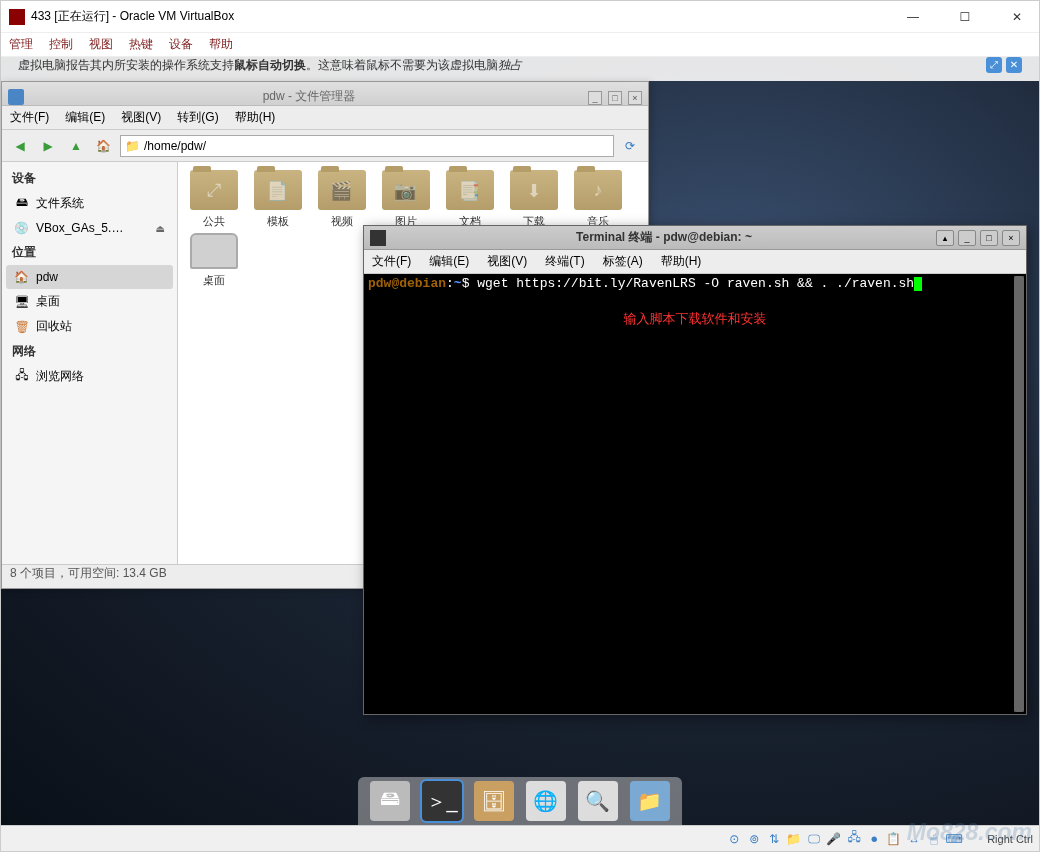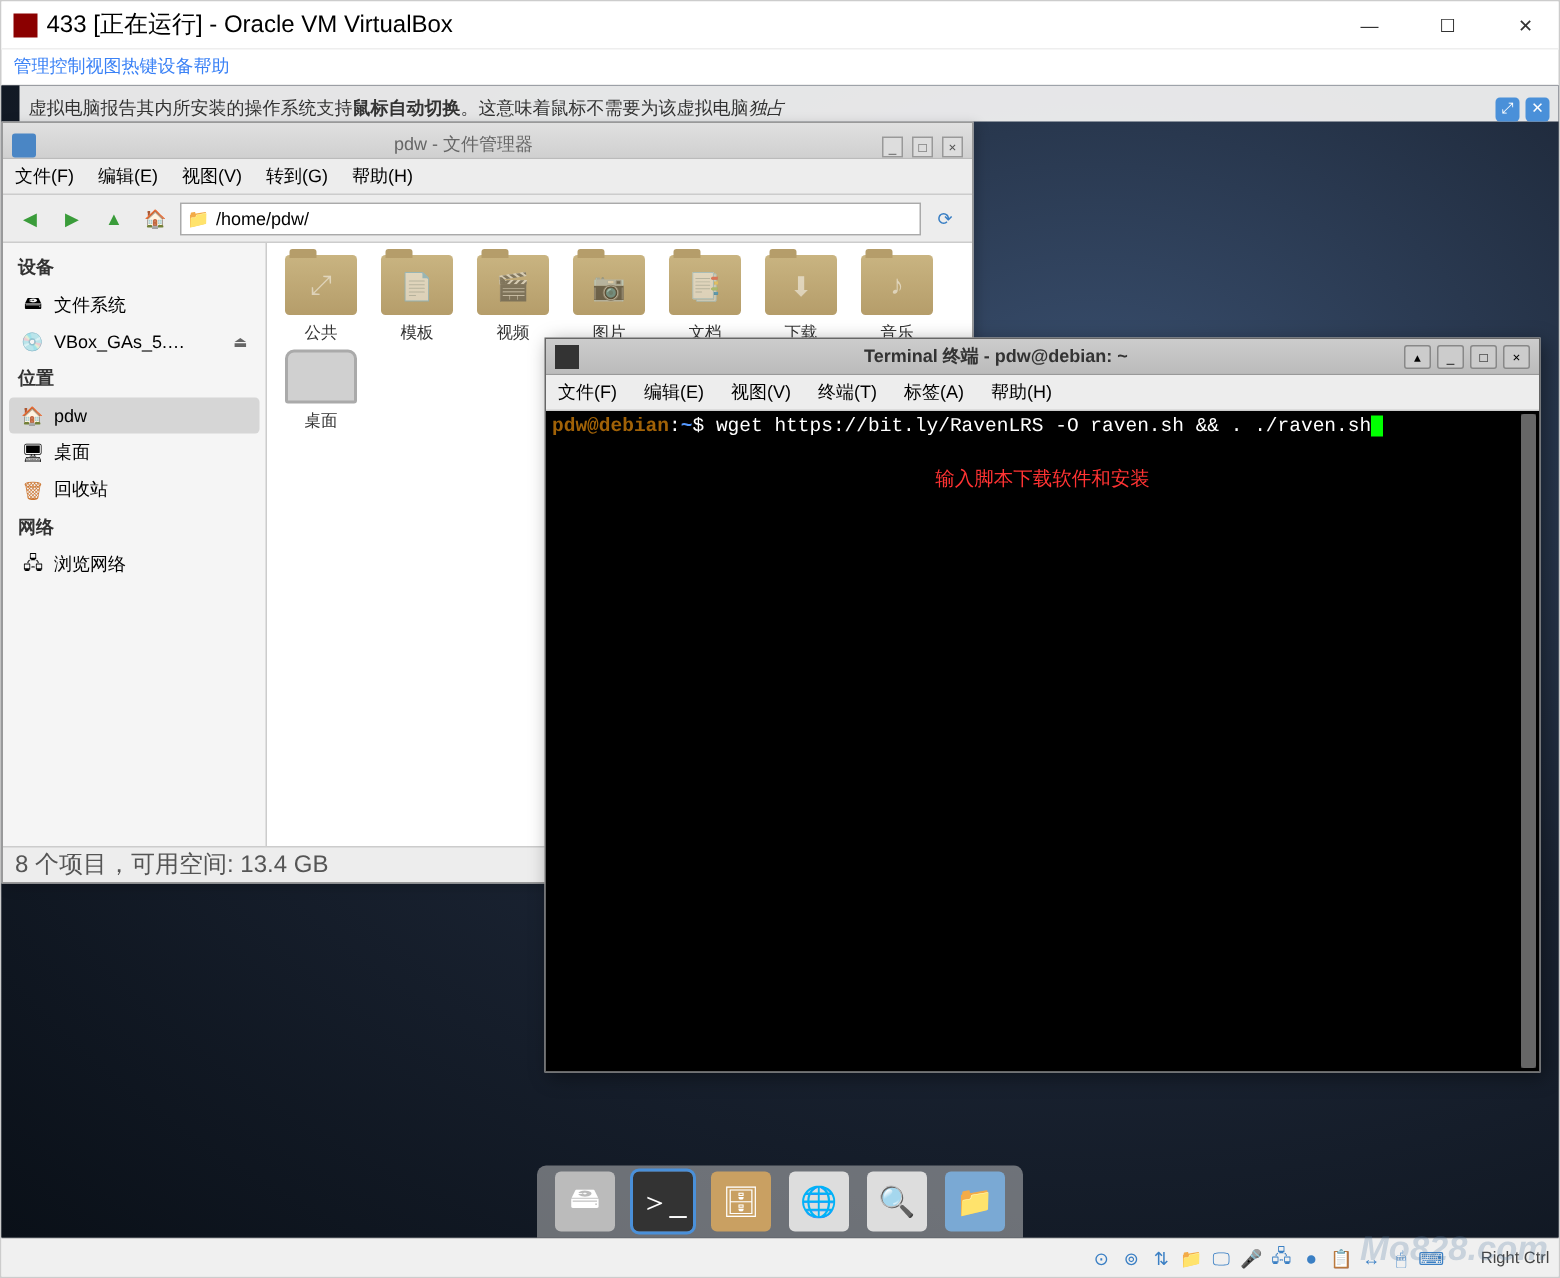--- a/index.html
+++ b/index.html
@@ -1,26 +1,26 @@
 <!DOCTYPE html>
 <html><head>
 <meta charset="utf-8">
 <style>
 * { box-sizing: border-box; margin: 0; padding: 0; }
 body { width: 1040px; height: 852px; font-family: "Microsoft YaHei", sans-serif; font-size: 12px; overflow: hidden; position: relative; background: #fff; }
 .vbox-window { width: 1040px; height: 852px; position: absolute; top: 0; left: 0; border: 1px solid #ccc; }
 .vbox-titlebar { height: 32px; display: flex; align-items: center; background: #fff; border-bottom: 1px solid #eee; padding: 0 8px; }
 .vbox-icon { width: 16px; height: 16px; background: #8B0000; margin-right: 6px; }
-.vbox-title { flex: 1; color: #000; font-size: 16px; }
+.vbox-title { flex: 1; color: #000; font-size: 12px; }
 .vbox-winbtns { display: flex; gap: 24px; }
 .vbox-winbtn { width: 28px; height: 20px; display: flex; align-items: center; justify-content: center; color: #333; cursor: pointer; }
-.vbox-menubar { height: 24px; display: flex; align-items: center; padding: 0 8px; gap: 0; color: #3b82f6; border-bottom: 1px solid #eee; }
+.vbox-menubar { height: 24px; display: flex; align-items: center; padding: 0 8px; gap: 16px; color: #7f1d1d; border-bottom: 1px solid #eee; }
 .vbox-menubar span { cursor: pointer; }
 .vbox-content { position: relative; height: calc(100% - 56px - 26px); background: linear-gradient(135deg,#1a2332 0%,#0d1520 60%); }
-.info-bar { position: absolute; top: 0; left: 12px; right: 0; height: 24px; background: rgba(240,240,240,0.95); display: flex; align-items: flex-end; padding: 0 6px; font-size: 12px; color: #333; z-index: 5; }
+.info-bar { position: absolute; top: 0; left: 0; right: 0; height: 24px; background: rgba(240,240,240,0.95); display: flex; align-items: flex-start; padding: 0 17px; font-size: 12px; color: #333; z-index: 5; }
 .info-bar .bold { font-weight: bold; }
 .info-bar .italic { font-style: italic; }
 .info-close { margin-left: auto; display: flex; gap: 4px; }
 .info-close span { width: 16px; height: 16px; background: #4a90d9; border-radius: 3px; color: #fff; text-align: center; line-height: 16px; font-size: 10px; }
 
 .fm-window { position: absolute; top: 24px; left: 0; width: 648px; height: 508px; background: #ededed; border: 1px solid #999; box-shadow: 2px 2px 8px rgba(0,0,0,0.2); z-index: 10; }
 .fm-titlebar { height: 24px; background: linear-gradient(#e0e0e0,#d0d0d0); display: flex; align-items: flex-end; padding: 0 6px; border-bottom: 1px solid #bbb; }
 .fm-ti { width: 16px; height: 16px; background: #4a86c5; margin-right: 6px; border-radius: 2px; }
 .fm-title { flex: 1; text-align: center; color: #666; font-size: 12px; }
 .fm-winbtns { display: flex; gap: 6px; }
@@ -37,21 +37,21 @@
 .fm-item.sel { background: #d6d6d6; }
 .fm-item-icon { width: 16px; height: 16px; display: flex; align-items: center; justify-content: center; }
 .fm-eject { margin-left: auto; font-size: 10px; color: #666; }
 .fm-main { flex: 1; background: #fff; padding: 8px; display: flex; flex-wrap: wrap; align-content: flex-start; gap: 4px 8px; }
 .fm-folder { width: 56px; text-align: center; cursor: pointer; }
 .fm-folder-icon { width: 48px; height: 40px; margin: 0 auto 4px; background: linear-gradient(#c9b481,#b59d6a); border-radius: 3px; position: relative; }
 .fm-folder-icon::before { content: ""; position: absolute; top: -4px; left: 3px; width: 18px; height: 6px; background: #b59d6a; border-radius: 2px 2px 0 0; }
 .fm-folder-sym { position: absolute; top: 10px; left: 50%; transform: translateX(-50%); color: rgba(255,255,255,0.5); font-size: 18px; }
 .fm-folder span { font-size: 11px; color: #333; margin-top: 37px; }
 .fm-desktop-icon { width:48px; height:36px; margin:0 auto 4px; background:#d0d0d0; border-radius:6px 6px 2px 2px; border:2px solid #aaa; }
-.fm-status { height: 24px; border-top: 1px solid #ccc; background: #ededed; display: flex; align-items: center; padding: 0 8px; color: #555; font-size: 16px; }
+.fm-status { height: 24px; border-top: 1px solid #ccc; background: #ededed; display: flex; padding: 0 8px; color: #555; font-size: 12px; }
 
 .term-window { position: absolute; top: 168px; left: 362px; width: 664px; height: 490px; background: #ededed; border: 1px solid #666; box-shadow: 3px 3px 12px rgba(0,0,0,0.4); z-index: 20; }
 .term-titlebar { height: 24px; background: linear-gradient(#cccccc,#bbbbbb); display: flex; align-items: center; padding: 0 6px; border-bottom: 1px solid #999; }
 .term-title { flex: 1; text-align: center; font-weight: bold; color: #333; font-size: 12px; }
 .term-winbtns { display: flex; gap: 4px; }
 .term-winbtn { width: 18px; height: 16px; background: #ccc; border: 1px solid #888; border-radius: 2px; font-size: 9px; text-align: center; line-height: 14px; cursor: pointer; }
 .term-menubar { height: 24px; display: flex; align-items: center; padding: 0 8px; gap: 18px; background: #ededed; border-bottom: 1px solid #ccc; }
 .term-menubar span { cursor: pointer; }
 .term-content { height: calc(100% - 48px); background: #000; color: #fff; font-family: "Courier New", monospace; font-size: 13px; padding: 2px 4px; position: relative; }
 .term-line { white-space: nowrap; }

